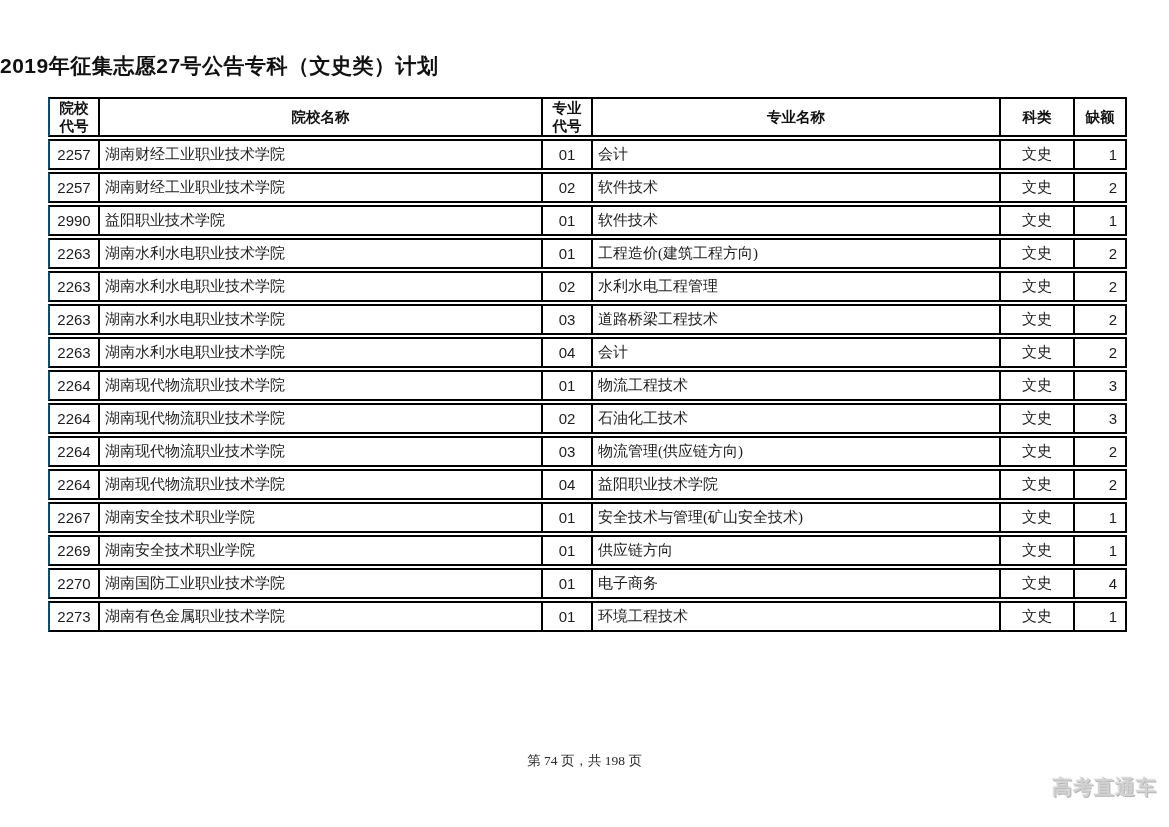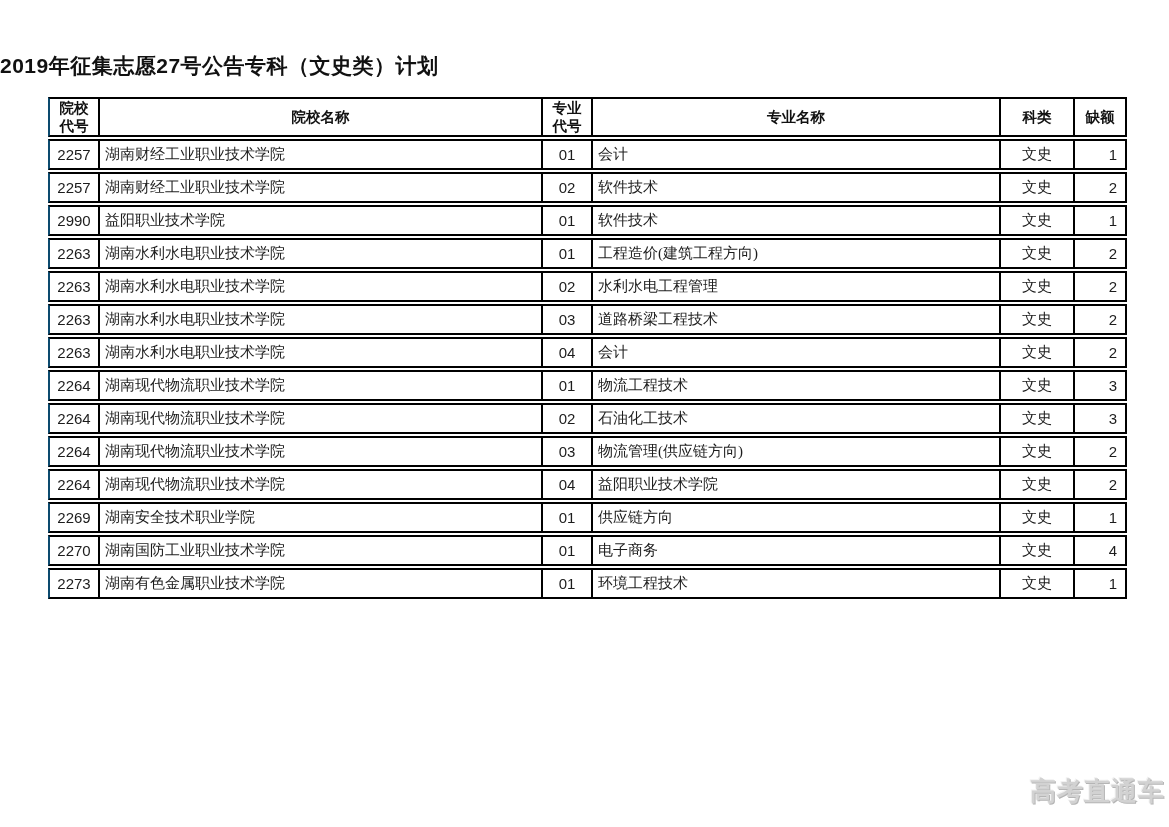--- a/index.html
+++ b/index.html
@@ -87,24 +87,24 @@
     top: 752px;
     left: 0;
     width: 100%;
     text-align: center;
     font-size: 13.5px;
     color: #2a2a2a;
   }
   .watermark {
     position: absolute;
     top: 774px;
-    right: 4px;
+    right: 12px;
     font-family: "Liberation Sans", "DejaVu Sans", sans-serif;
     font-weight: bold;
-    font-size: 26px;
+    font-size: 20px;
     letter-spacing: 1px;
     color: #d2d2d2;
     text-shadow: 1px 1px 0 #b5b5b5, -1px -1px 0 #f2f2f2;
     margin-left: 36px;
   }
 </style>
 </head>
 <body>
 
 <div class="page">
@@ -216,20 +216,28 @@
   </tr>
           <tr>
     <td class="c-code">2264</td>
     <td class="c-name">湖南现代物流职业技术学院</td>
     <td class="c-mcode">04</td>
     <td class="c-mname">益阳职业技术学院</td>
     <td class="c-cat">文史</td>
     <td class="c-vac">2</td>
   </tr>
           <tr>
+    <td class="c-code">2267</td>
+    <td class="c-name">湖南安全技术职业学院</td>
+    <td class="c-mcode">01</td>
+    <td class="c-mname">安全技术与管理(矿山安全技术)</td>
+    <td class="c-cat">文史</td>
+    <td class="c-vac">1</td>
+  </tr>
+          <tr>
     <td class="c-code">2269</td>
     <td class="c-name">湖南安全技术职业学院</td>
     <td class="c-mcode">01</td>
     <td class="c-mname">供应链方向</td>
     <td class="c-cat">文史</td>
     <td class="c-vac">1</td>
   </tr>
           <tr>
     <td class="c-code">2270</td>
     <td class="c-name">湖南国防工业职业技术学院</td>
@@ -243,16 +251,17 @@
     <td class="c-name">湖南有色金属职业技术学院</td>
     <td class="c-mcode">01</td>
     <td class="c-mname">环境工程技术</td>
     <td class="c-cat">文史</td>
     <td class="c-vac">1</td>
   </tr>
         </tbody>
     </table>
   </div>
 
+  <div class="page-footer">第 74 页，共 198 页</div>
 
   <div class="watermark">高考直通车</div>
 
 </div>
 
 </body></html>

